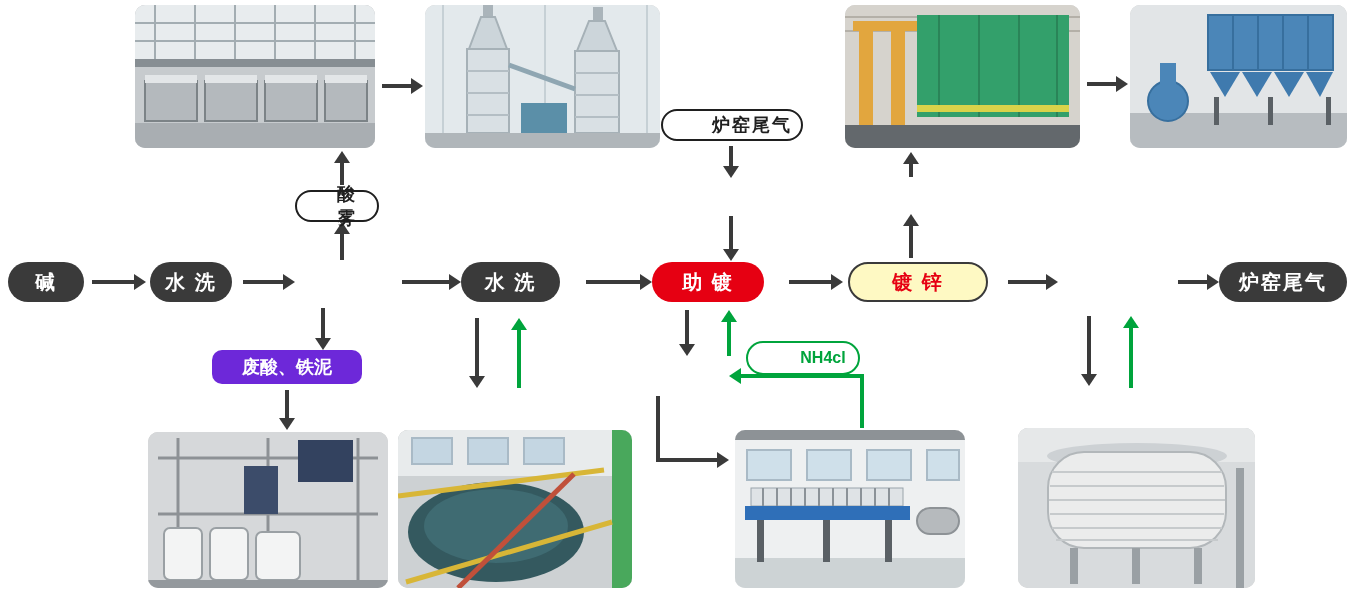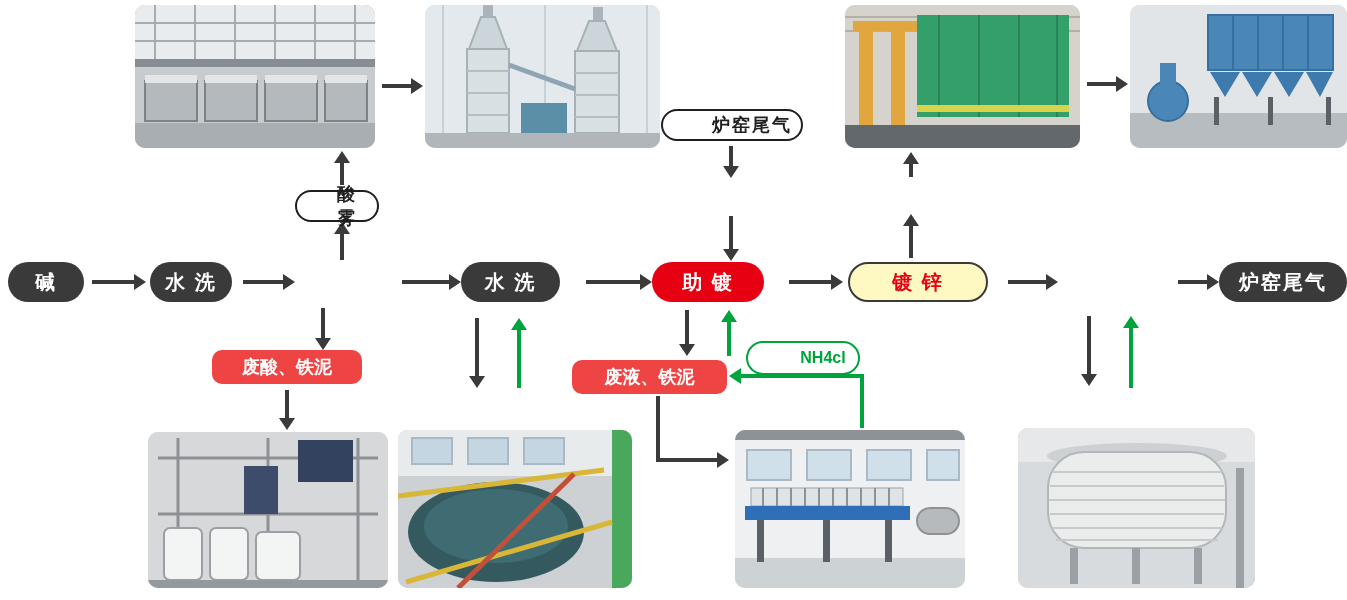--- a/index.html
+++ b/index.html
@@ -13,21 +13,21 @@
   .pill.red  { background:#e60012; color:#fff; }
   .pill.outline { background:#fef9c3; border:2px solid #3a3a3a; color:#e60012; }
 
   
   .tag { position:absolute; height:32px; background:#fff; border:2px solid #1f1f1f; border-radius:16px;
          display:flex; align-items:center; justify-content:center; font-size:18px; font-weight:bold;
          color:#1f1f1f; letter-spacing:2px; z-index:4;padding-left:40px; }
   .tag.green { border-color:#00a43c; color:#00a43c; height:34px; border-radius:17px; font-size:16px; letter-spacing:0; }
 
   
-  .chip { position:absolute; height:34px; background:#ef4444; color:#fff; border-radius:10px;
+  .chip { position:absolute; height:34px; background:#6d28d9; color:#fff; border-radius:10px;
           display:flex; align-items:center; justify-content:center; font-size:18px; font-weight:bold; z-index:3; }
 
   
   .photo { position:absolute; border-radius:10px; overflow:hidden; z-index:2; background:#ccc; }
   .photo svg { display:block; width:100%; height:100%; }
 
   
   .ah { position:absolute; height:4px; background:#3a3a3a; z-index:1; }
   .ah::after { content:""; position:absolute; top:-6px; border-style:solid; border-color:transparent; }
   .ah.right::after { right:-12px; border-width:8px 0 8px 12px; border-left-color:#3a3a3a; }
@@ -263,21 +263,20 @@
   <div class="ah right" style="left:586px;top:280px;width:54px"></div>
   <div class="ah right" style="left:789px;top:280px;width:42px"></div>
   <div class="ah right" style="left:1008px;top:280px;width:38px"></div>
   <div class="ah right" style="left:1178px;top:280px;width:29px"></div>
 
   <div class="tag" style="left:295px;top:190px;width:84px">酸 雾</div>
   <div class="tag" style="left:661px;top:109px;width:142px">炉窑尾气</div>
   <div class="tag green" style="left:746px;top:341px;width:114px">NH4cl</div>
 
   <div class="chip" style="left:212px;top:350px;width:150px">废酸、铁泥</div>
-  <div class="chip" style="left:572px;top:360px;width:155px">废液、铁泥</div>
 
   <div class="av up" style="left:340px;top:234px;height:26px"></div>
   <div class="av up" style="left:340px;top:163px;height:22px"></div>
   <div class="ah right" style="left:382px;top:84px;width:29px"></div>
 
   <div class="av down" style="left:729px;top:146px;height:20px"></div>
   <div class="av down" style="left:729px;top:216px;height:33px"></div>
 
   <div class="av up" style="left:909px;top:226px;height:32px"></div>
   <div class="av up" style="left:909px;top:164px;height:13px"></div>

